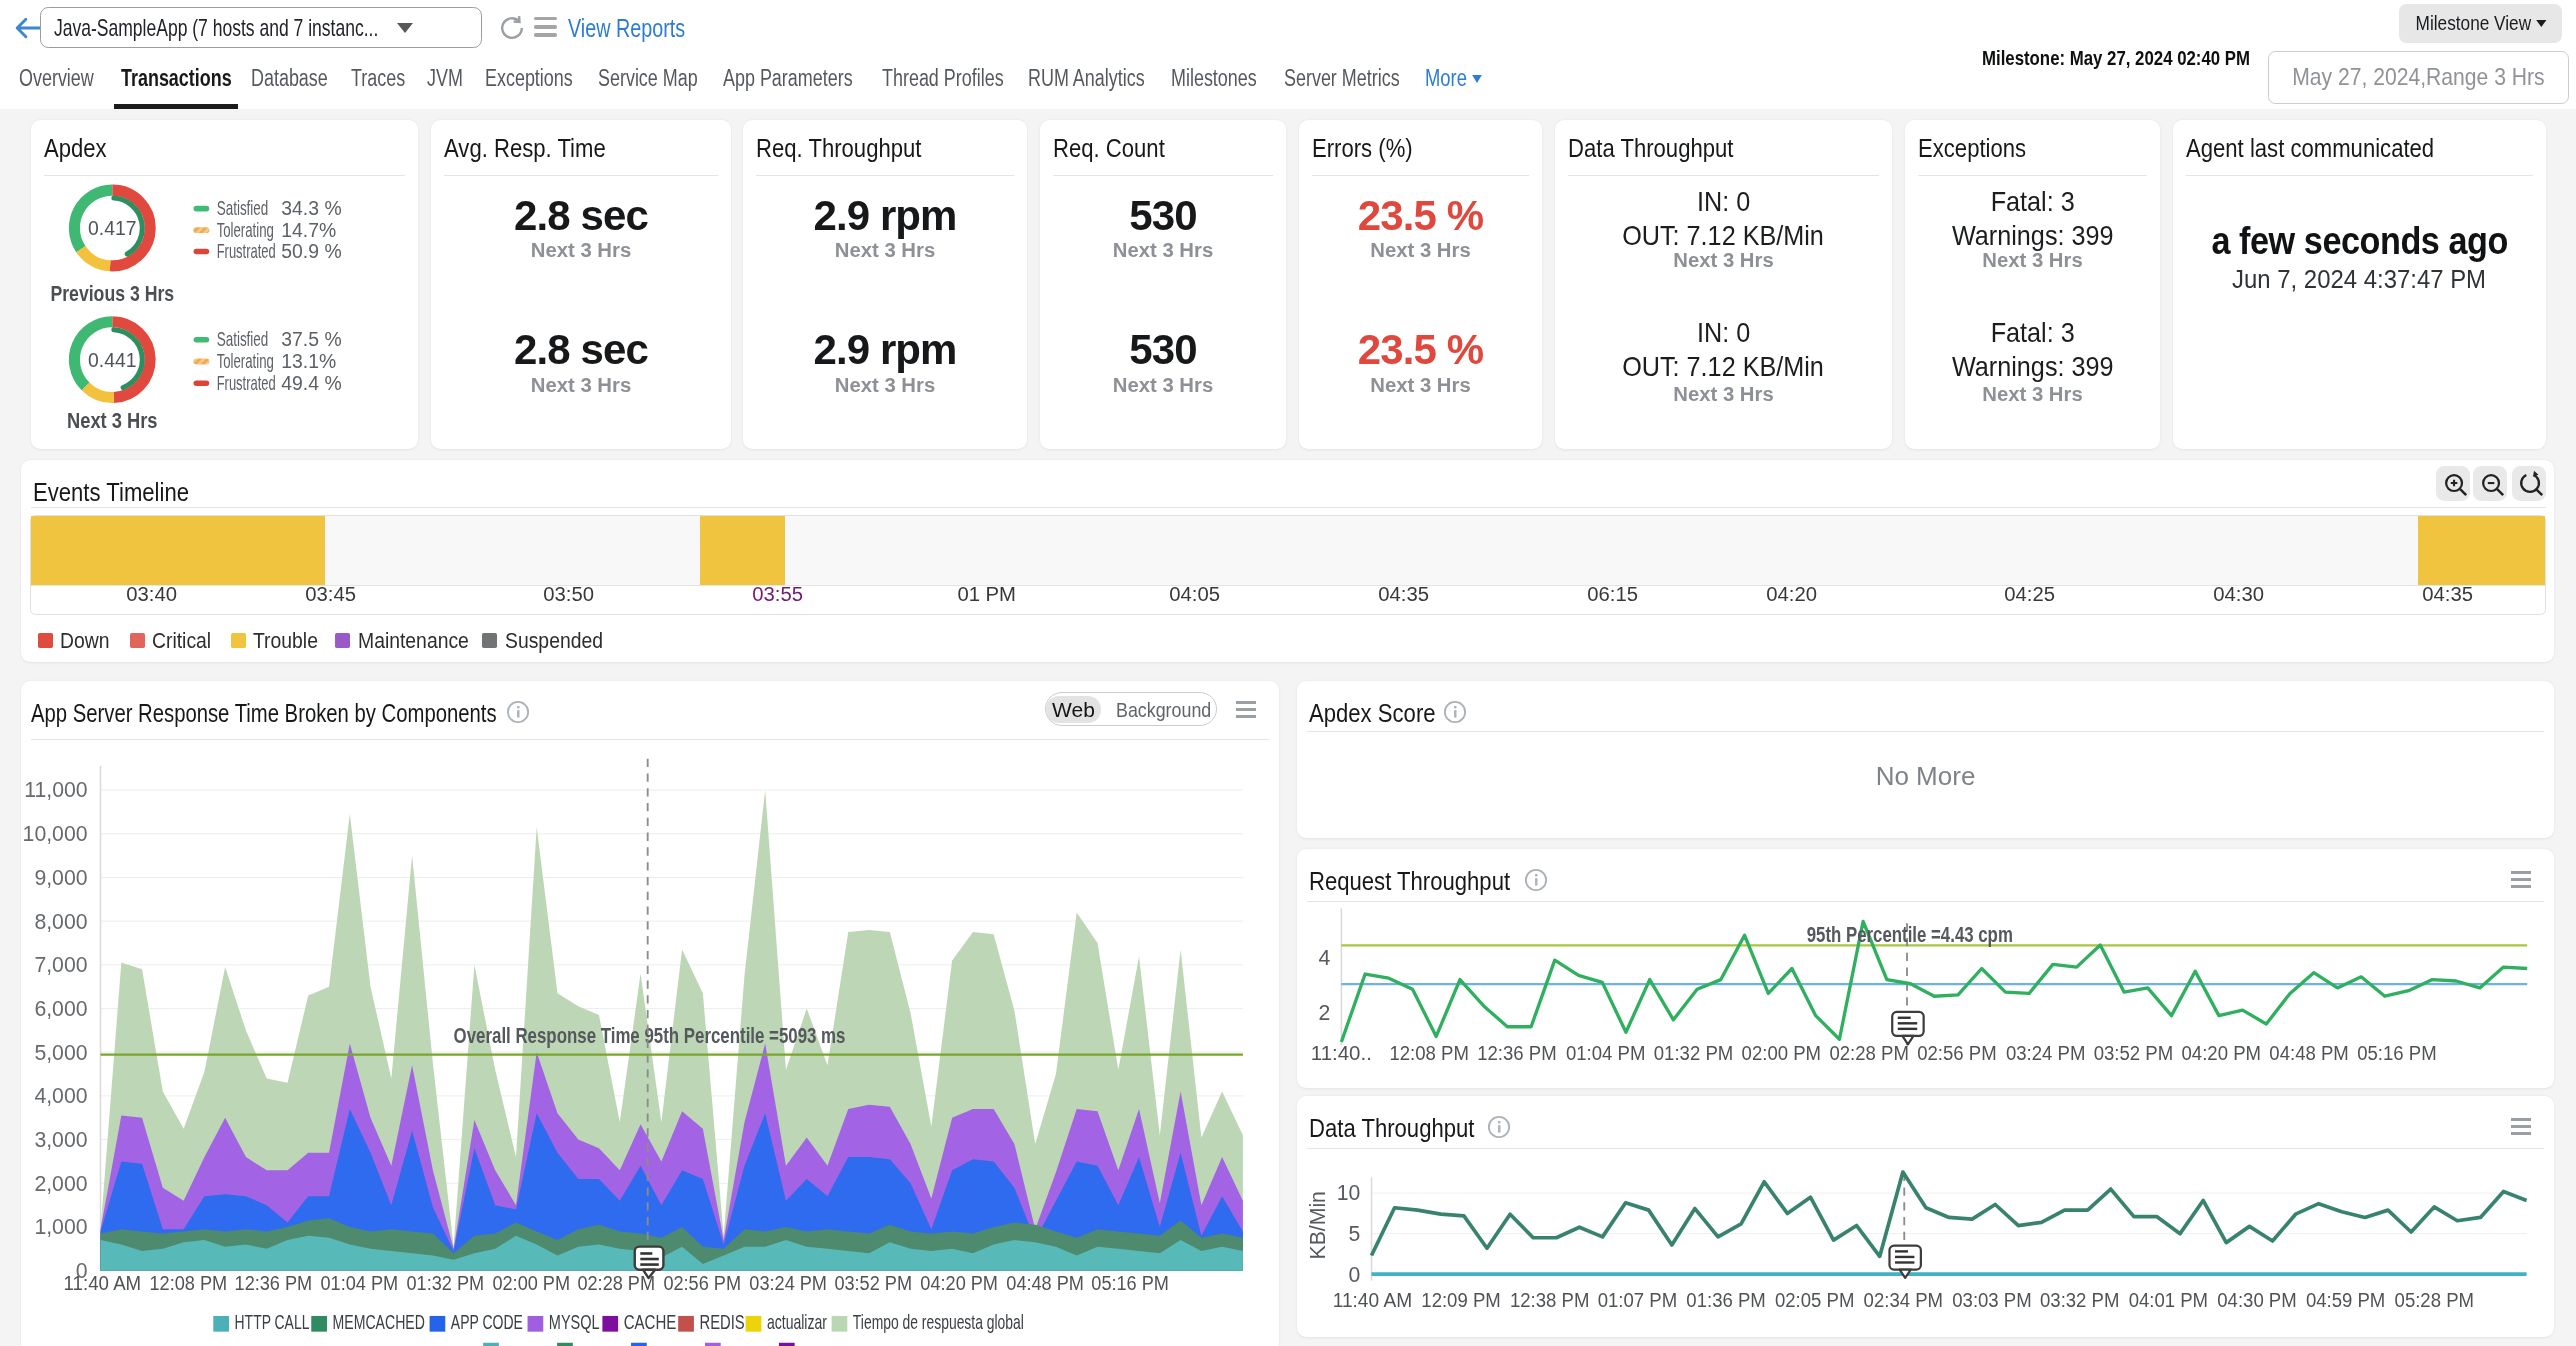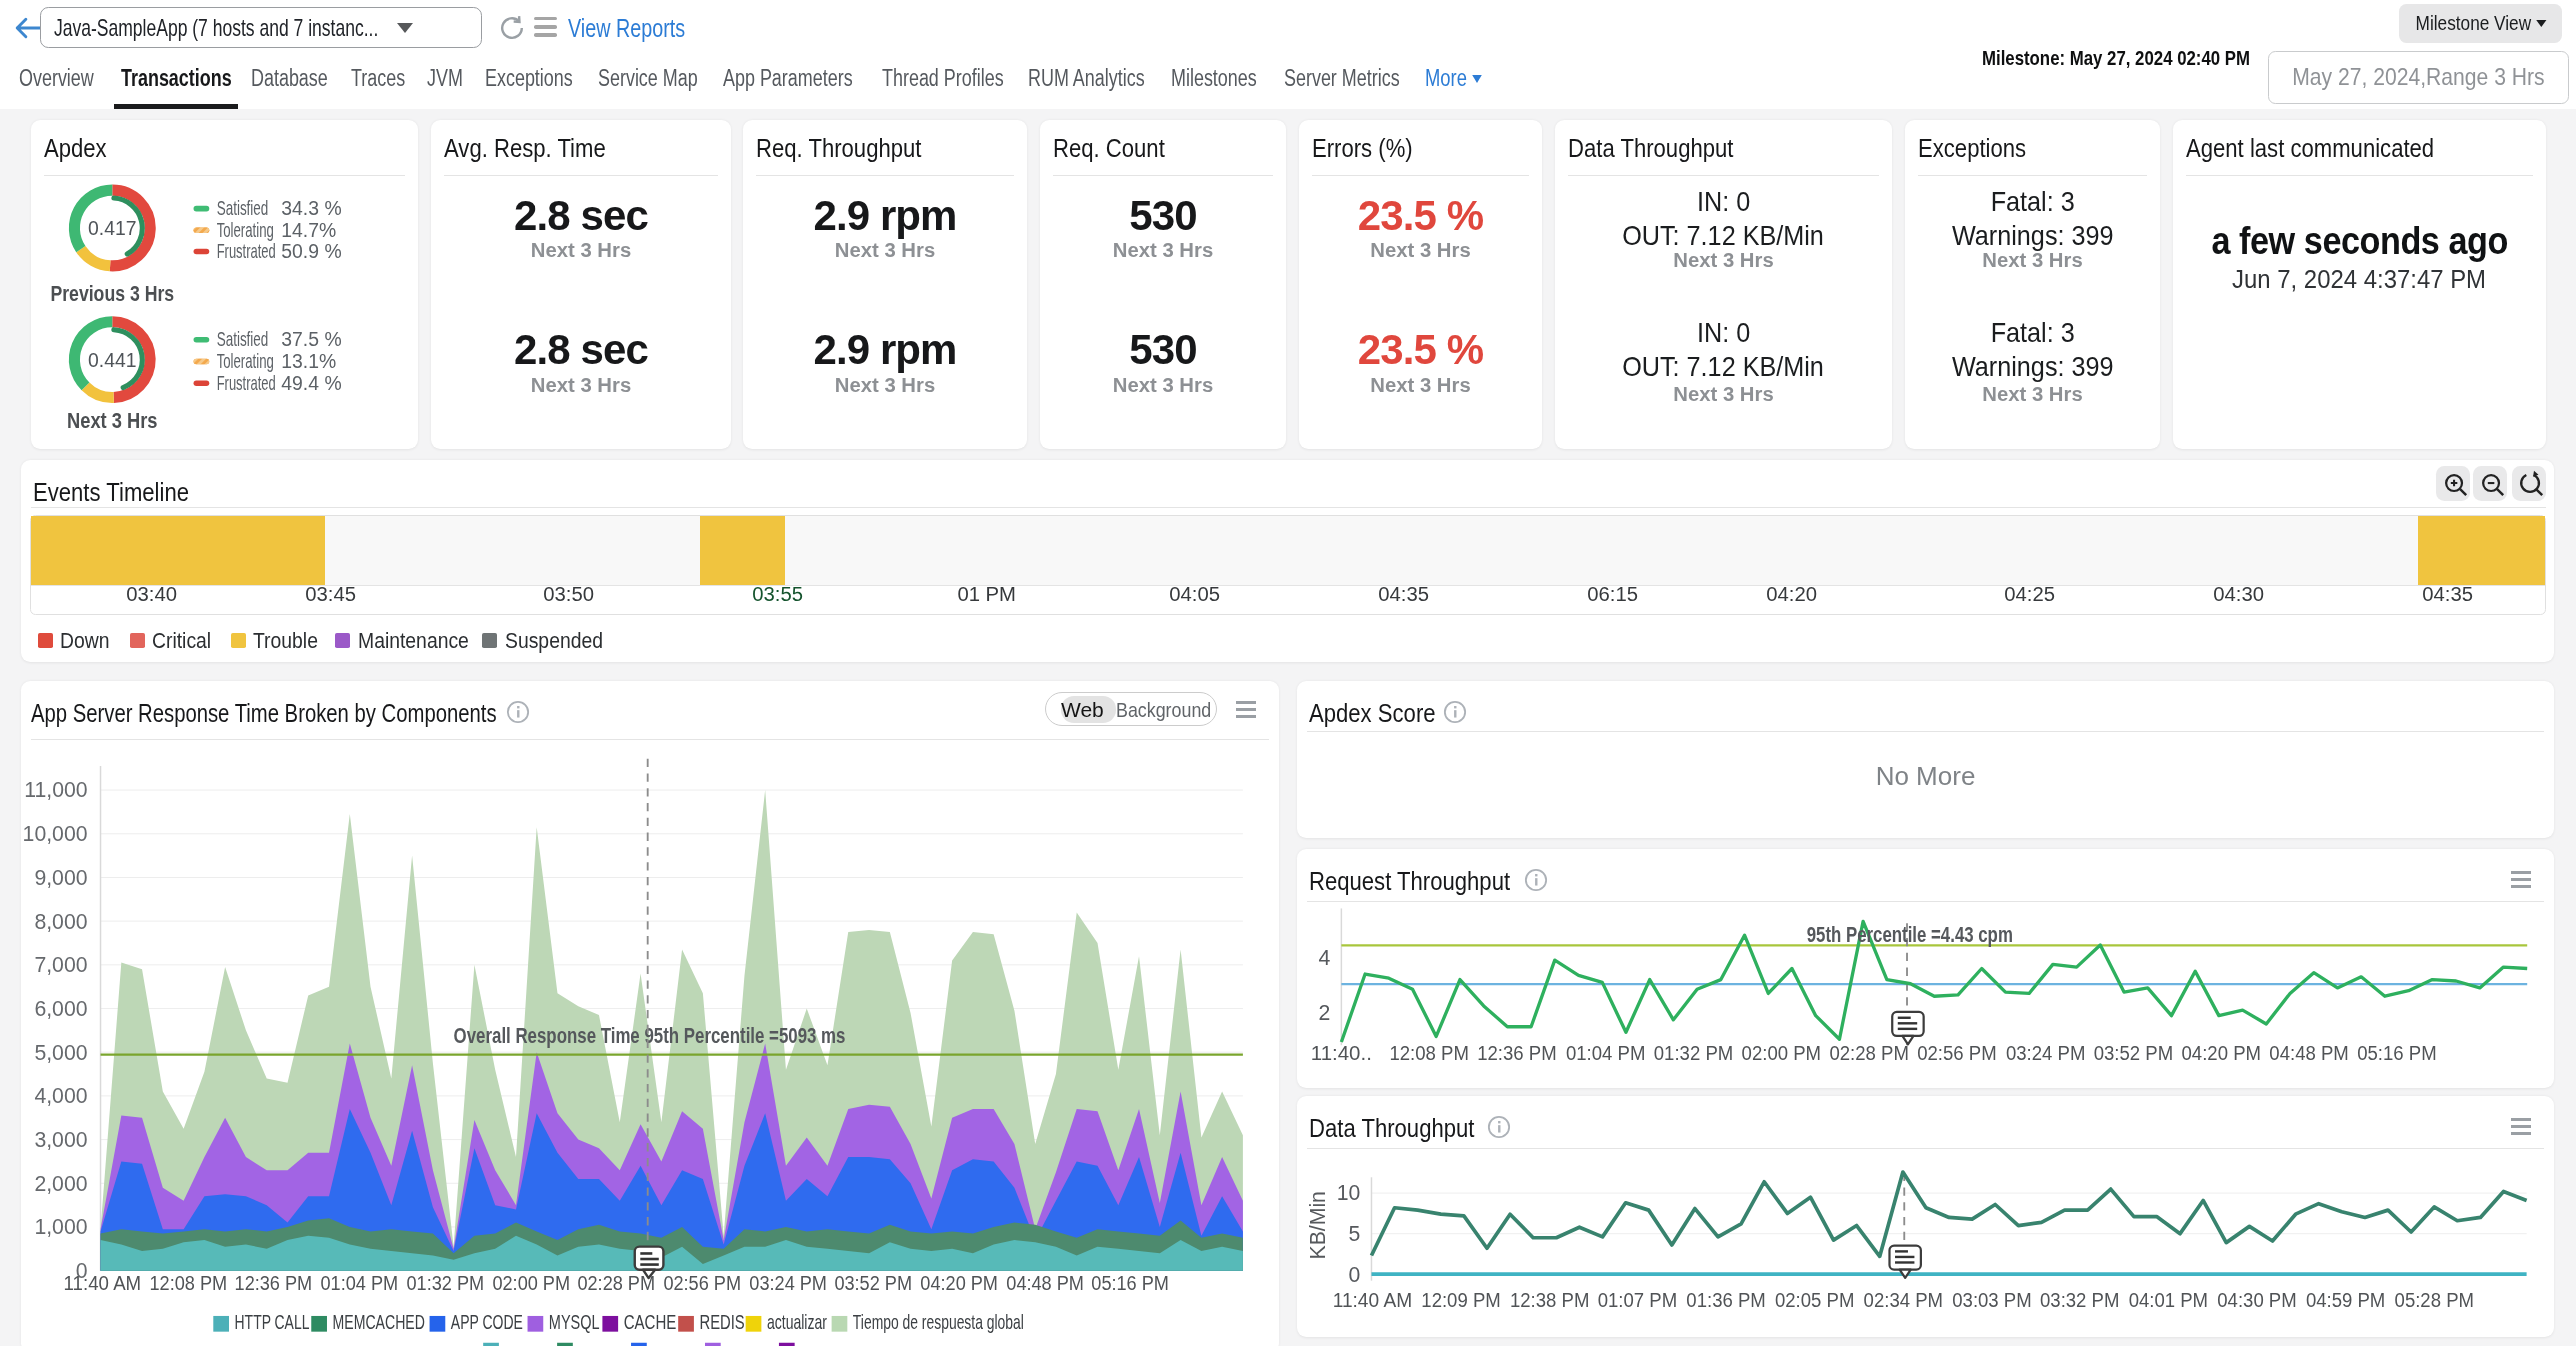--- a/index.html
+++ b/index.html
@@ -156,21 +156,21 @@
 <div style="position:absolute;left:10.2px;right:8.3px;top:47px;height:0.9px;background:#e4e4e4"></div>
 <div style="position:absolute;left:9.2px;top:55px;width:2516px;height:100px;border:0.9px solid #e0e0e0;border-radius:5.5px;background:#fff">
   <div style="position:absolute;left:0;top:0;right:0;height:69px;background:#f8f8f8"></div>
   <div style="position:absolute;left:0;top:0;width:294px;height:69px;background:#f0c43f"></div>
   <div style="position:absolute;left:669px;top:0;width:85px;height:69px;background:#f0c43f"></div>
   <div style="position:absolute;left:2387px;top:0;width:127px;height:69px;background:#f0c43f"></div>
   <div style="position:absolute;left:0;top:69px;right:0;height:0.9px;background:#e4e4e4"></div>
   <div style="position:absolute;left:65px;top:67px;width:111px;text-align:center;font-size:20.3px;color:#36393c">03:40</div>
 <div style="position:absolute;left:274px;top:67px;width:111px;text-align:left;font-size:20.3px;color:#36393c">03:45</div>
 <div style="position:absolute;left:482px;top:67px;width:111px;text-align:center;font-size:20.3px;color:#36393c">03:50</div>
-<div style="position:absolute;left:691px;top:67px;width:111px;text-align:center;font-size:20.3px;color:#14532d">03:55</div>
+<div style="position:absolute;left:691px;top:67px;width:111px;text-align:center;font-size:20.3px;color:#701a75">03:55</div>
 <div style="position:absolute;left:900px;top:67px;width:111px;text-align:center;font-size:20.3px;color:#36393c">01 PM</div>
 <div style="position:absolute;left:1108px;top:67px;width:111px;text-align:center;font-size:20.3px;color:#36393c">04:05</div>
 <div style="position:absolute;left:1317px;top:67px;width:111px;text-align:center;font-size:20.3px;color:#36393c">04:35</div>
 <div style="position:absolute;left:1526px;top:67px;width:111px;text-align:center;font-size:20.3px;color:#36393c">06:15</div>
 <div style="position:absolute;left:1735px;top:67px;width:111px;text-align:left;font-size:20.3px;color:#36393c">04:20</div>
 <div style="position:absolute;left:1943px;top:67px;width:111px;text-align:center;font-size:20.3px;color:#36393c">04:25</div>
 <div style="position:absolute;left:2152px;top:67px;width:111px;text-align:center;font-size:20.3px;color:#36393c">04:30</div>
 <div style="position:absolute;left:2361px;top:67px;width:111px;text-align:center;font-size:20.3px;color:#36393c">04:35</div>
 </div>
 <div style="position:absolute;left:16.6px;top:173px;width:15px;height:15px;background:#df4b3c;border-radius:1.8px"></div>
@@ -185,21 +185,21 @@
 <div style="position:absolute;left:484px;top:168px;font-size:22px;color:#2b2e31;transform:scaleX(.88);transform-origin:0 0;white-space:nowrap">Suspended</div>
   </div>
 <div style="position:absolute;left:21px;top:681px;width:1258px;height:671px;background:#fff;border-radius:9.2px;box-shadow:0 0.9px 2.8px rgba(0,0,0,.07)">
 <div style="position:absolute;left:10.2px;top:16.6px;font-size:26px;color:#17181a;transform:scaleX(.78);transform-origin:0 0;white-space:nowrap">App Server Response Time Broken by Components</div>
 <svg style="position:absolute;left:485px;top:18.5px" width="24" height="24" viewBox="0 0 26 26">
 <circle cx="13" cy="13" r="11" stroke="#adb2b8" stroke-width="2" fill="none"></circle>
 <rect x="12" y="11" width="2.6" height="8" fill="#adb2b8"></rect>
       <rect x="12" y="6.5" width="2.6" height="2.6" fill="#adb2b8"></rect>
     </svg>
 <div style="position:absolute;left:1024px;top:11px;width:172px;height:34px;border:0.9px solid #ccc;border-radius:17.6px">
-      <div style="position:absolute;left:15px;top:2.8px;width:55px;height:27px;background:#e3e3e3;border-radius:13px;text-align:left;font-size:21px;color:#141414;line-height:27px">Web</div>
+      <div style="position:absolute;left:0;top:2.8px;width:55px;height:27px;background:#e3e3e3;border-radius:13px;text-align:center;font-size:21px;color:#141414;line-height:27px">Web</div>
       <div style="position:absolute;left:70px;top:2.8px;font-size:21px;color:#606468;line-height:27px;transform:scaleX(.85);transform-origin:0 0">Background</div>
     </div>
 <div style="position:absolute;left:1215px;top:20.3px;width:20.3px">
 <div style="height:3.2px;background:#9a9fa4"></div>
 <div style="height:3.2px;background:#9a9fa4;margin-top:3.7px"></div>
 <div style="height:3.2px;background:#9a9fa4;margin-top:3.7px"></div>
     </div>
 <div style="position:absolute;left:10.2px;right:10.2px;top:58px;height:0.9px;background:#e4e4e4"></div>
 <svg style="position:absolute;left:0;top:0" width="1258" height="671" viewBox="0 0 1361 726">
       <line x1="86" y1="590.7" x2="1322" y2="590.7" stroke="#ececec" stroke-width="1"></line>

